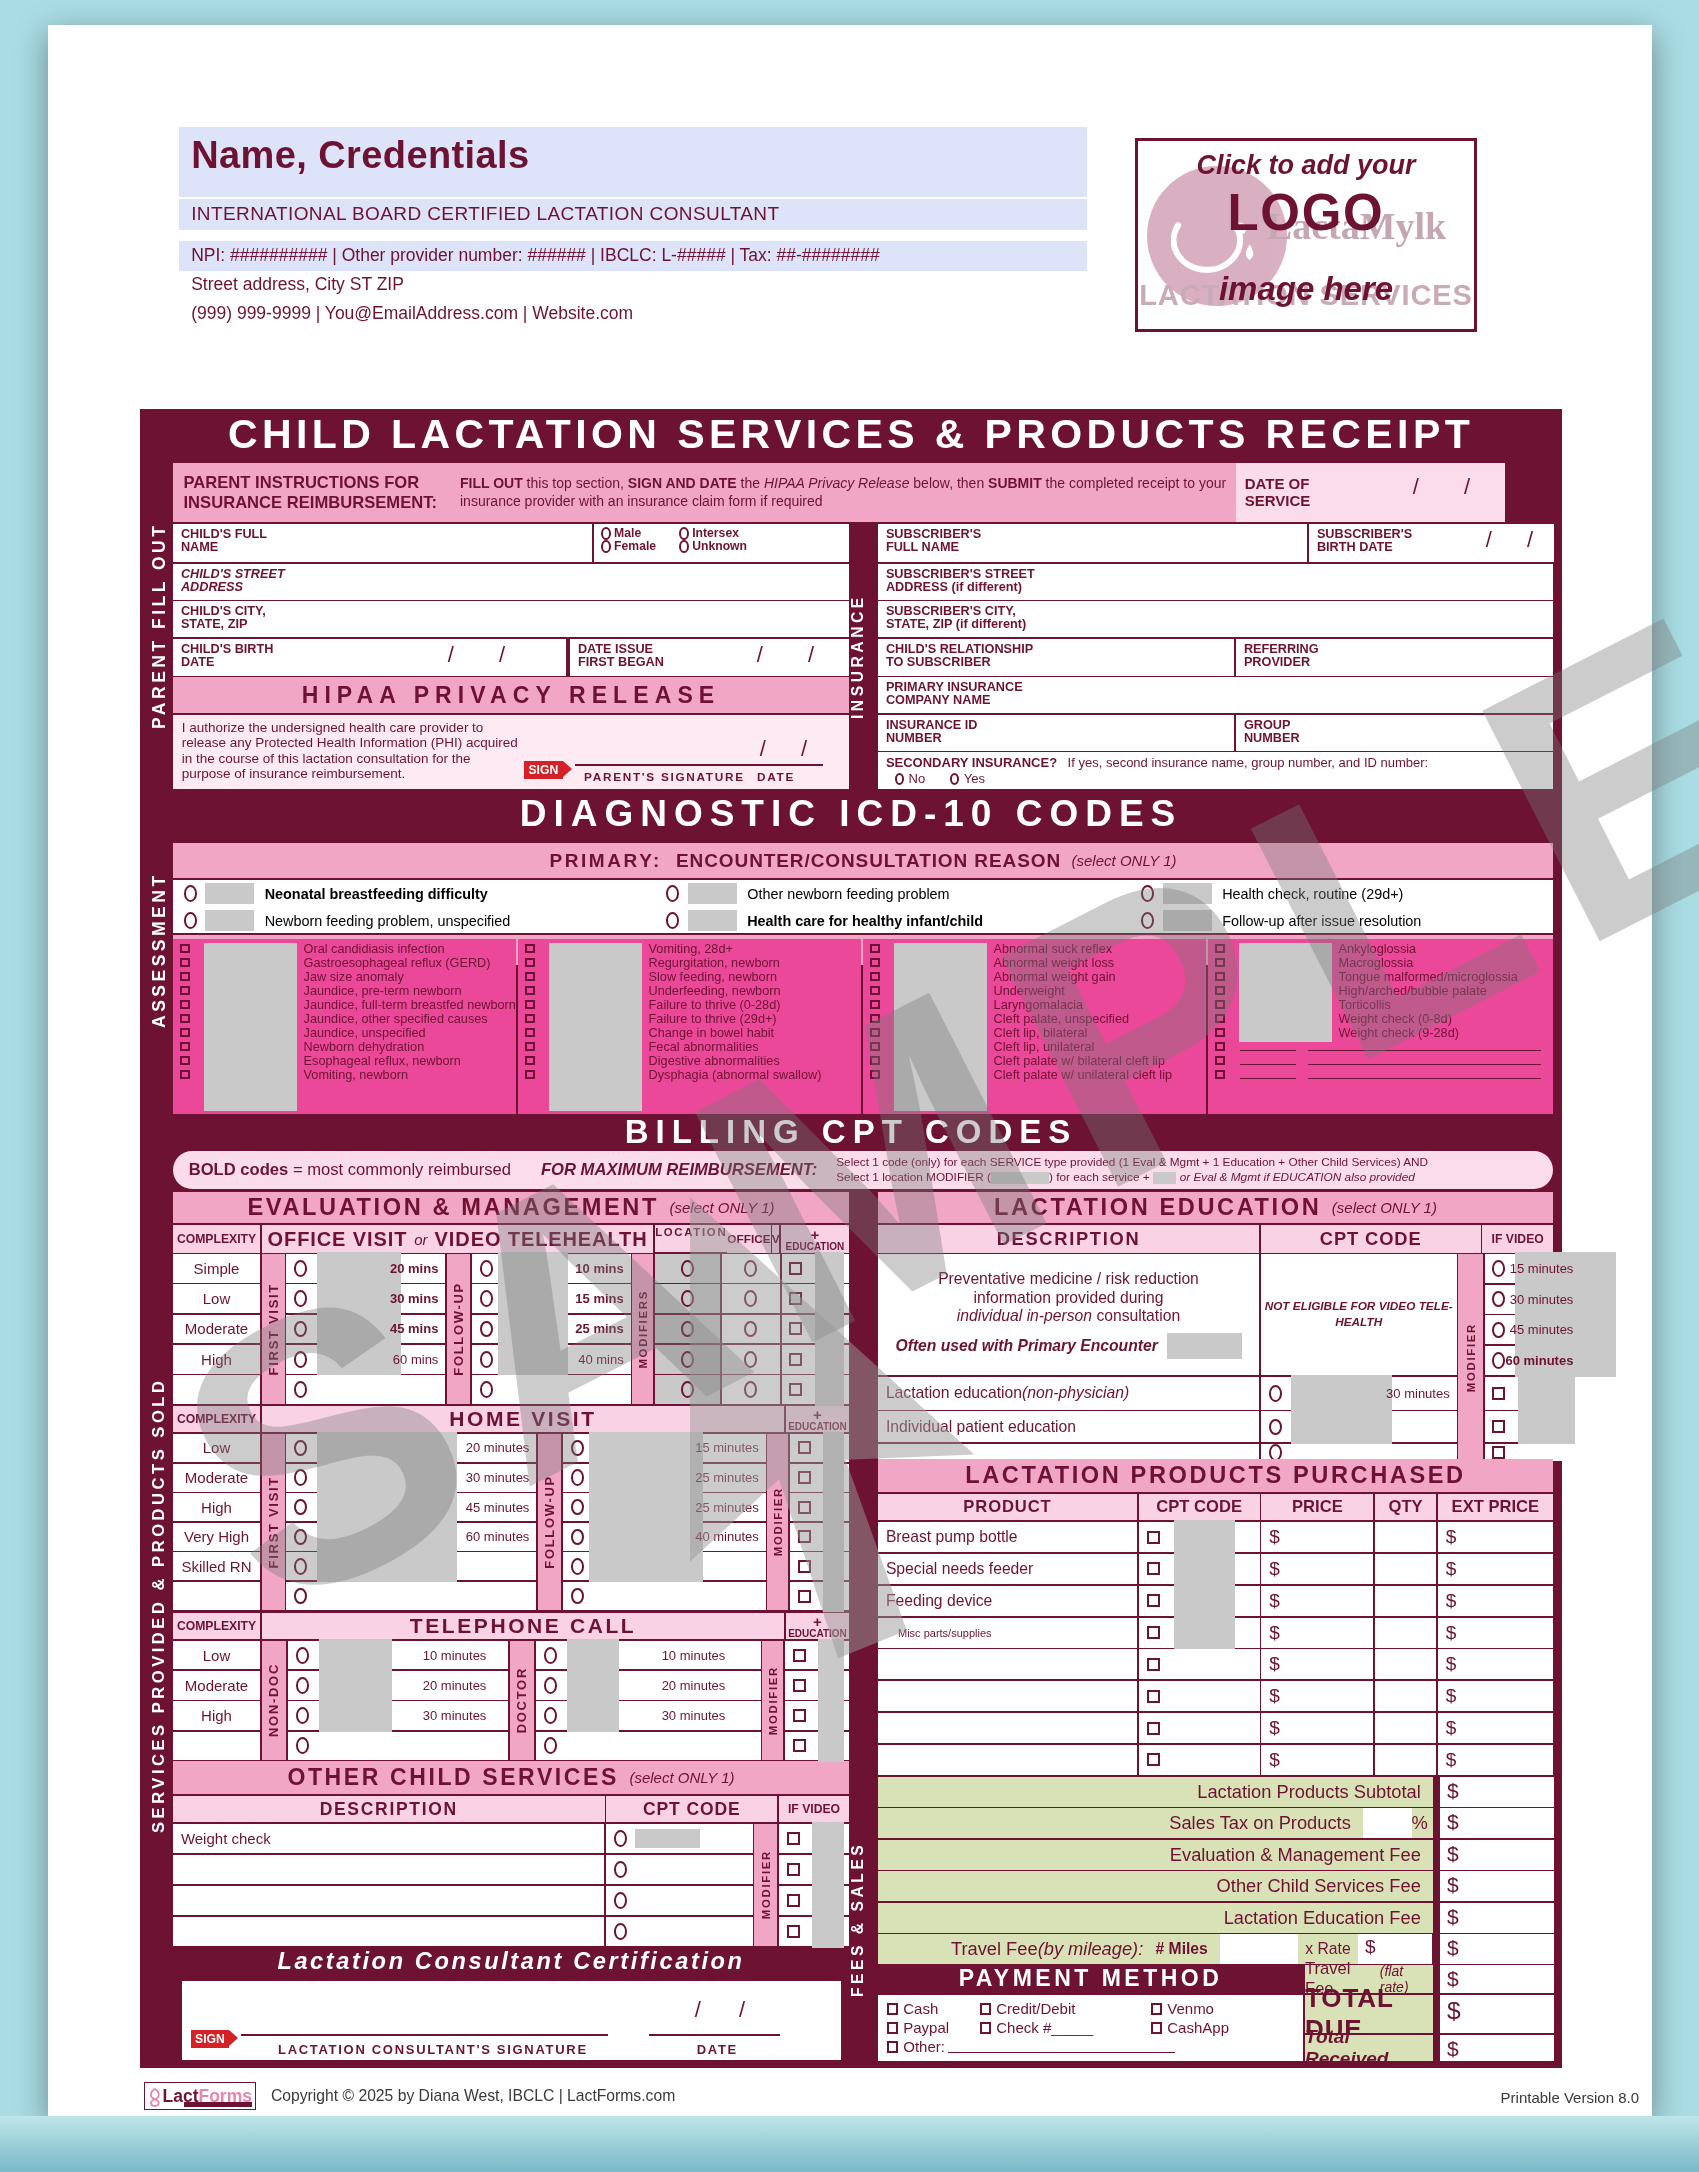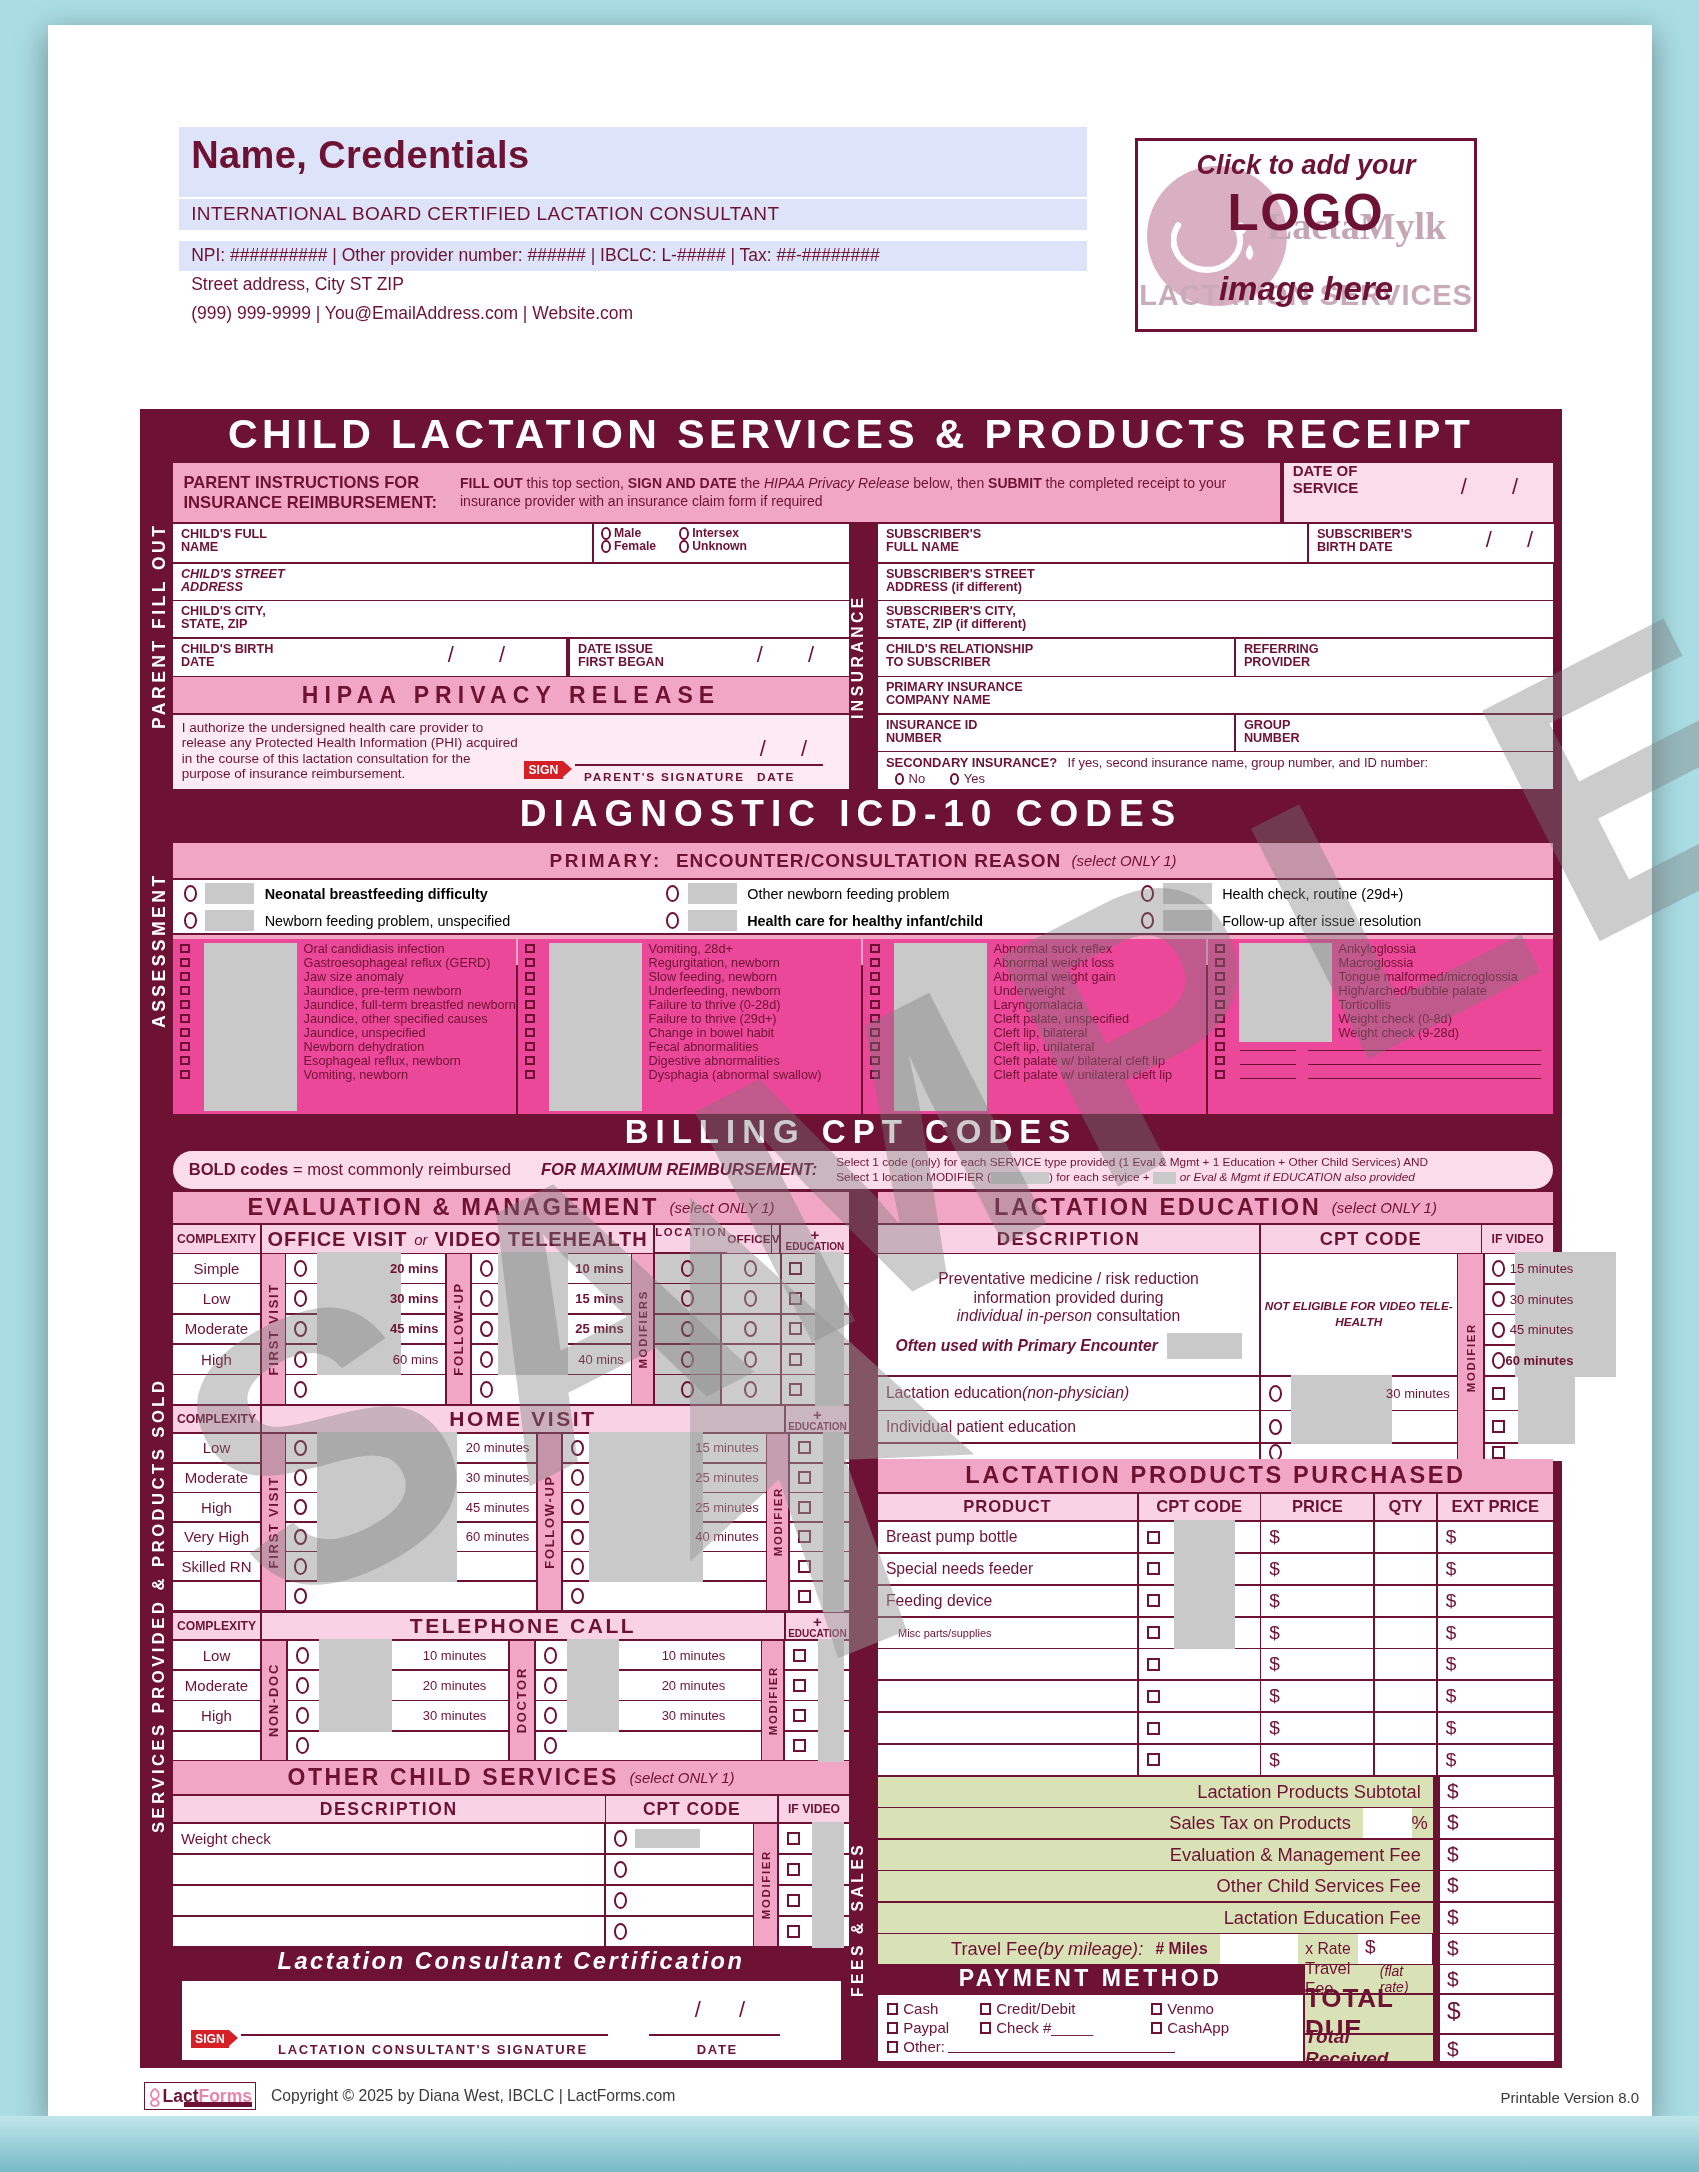--- a/index.html
+++ b/index.html
@@ -155,21 +155,21 @@
     <div class="abs sidev" style="left:8.7px;top:54px;width:24.5px;height:326px;font-size:17.5px;">PARENT FILL OUT</div>
     <div class="abs sidev" style="left:8.7px;top:380px;width:24.5px;height:322px;font-size:17.5px;">ASSESSMENT</div>
     <div class="abs sidev" style="left:8.7px;top:739px;width:24.5px;height:914px;font-size:16.6px;">SERVICES PROVIDED &amp; PRODUCTS SOLD</div>
     <div class="abs sidev" style="left:709px;top:115px;width:29px;height:265px;font-size:15.7px;">INSURANCE</div>
     <div class="abs sidev" style="left:709px;top:1368px;width:29px;height:285px;font-size:15.7px;">FEES &amp; SALES</div>
 
     <div class="abs" style="left:33px;top:54px;width:1107px;height:59px;background:var(--pink);display:flex;align-items:center;">
       <div style="width:273px;padding-left:10.5px;font-size:16.6px;font-weight:bold;color:var(--m);line-height:1.15;">PARENT INSTRUCTIONS FOR INSURANCE REIMBURSEMENT:</div>
       <div style="flex:1;padding:0 14px;font-size:14px;color:var(--m);line-height:1.25;"><b>FILL OUT</b><span> this top section, </span><b>SIGN AND DATE</b><span> the </span><i>HIPAA Privacy Release</i><span> below, then </span><b>SUBMIT</b><span> the completed receipt to your insurance provider with an insurance claim form if required</span></div>
     </div>
-    <div class="abs" style="left:1144px;top:54px;width:269px;height:59px;background:var(--lp);display:flex;align-items:flex-start;">
+    <div class="abs" style="left:1096px;top:54px;width:269px;height:59px;background:var(--lp);display:flex;align-items:center;">
       <div style="width:105px;padding-left:8.7px;font-size:15px;font-weight:bold;color:var(--m);line-height:1.1;">DATE OF SERVICE</div>
       <div class="slpair" style="right:35px;top:10.5px;">
           <span class="sl">/</span>
           <span class="sl">/</span>
         </div>
     </div>
 
     <div class="f" style="left:33px;top:115px;width:676px;height:38px;">
       <span class="lab" style="width:122px;">CHILD'S FULL NAME</span>
       <div class="abs" style="left:419px;top:0;width:257px;height:38px;border-left:2.6px solid var(--m);display:flex;padding:2.6px 0 0 7px;gap:23px;">

